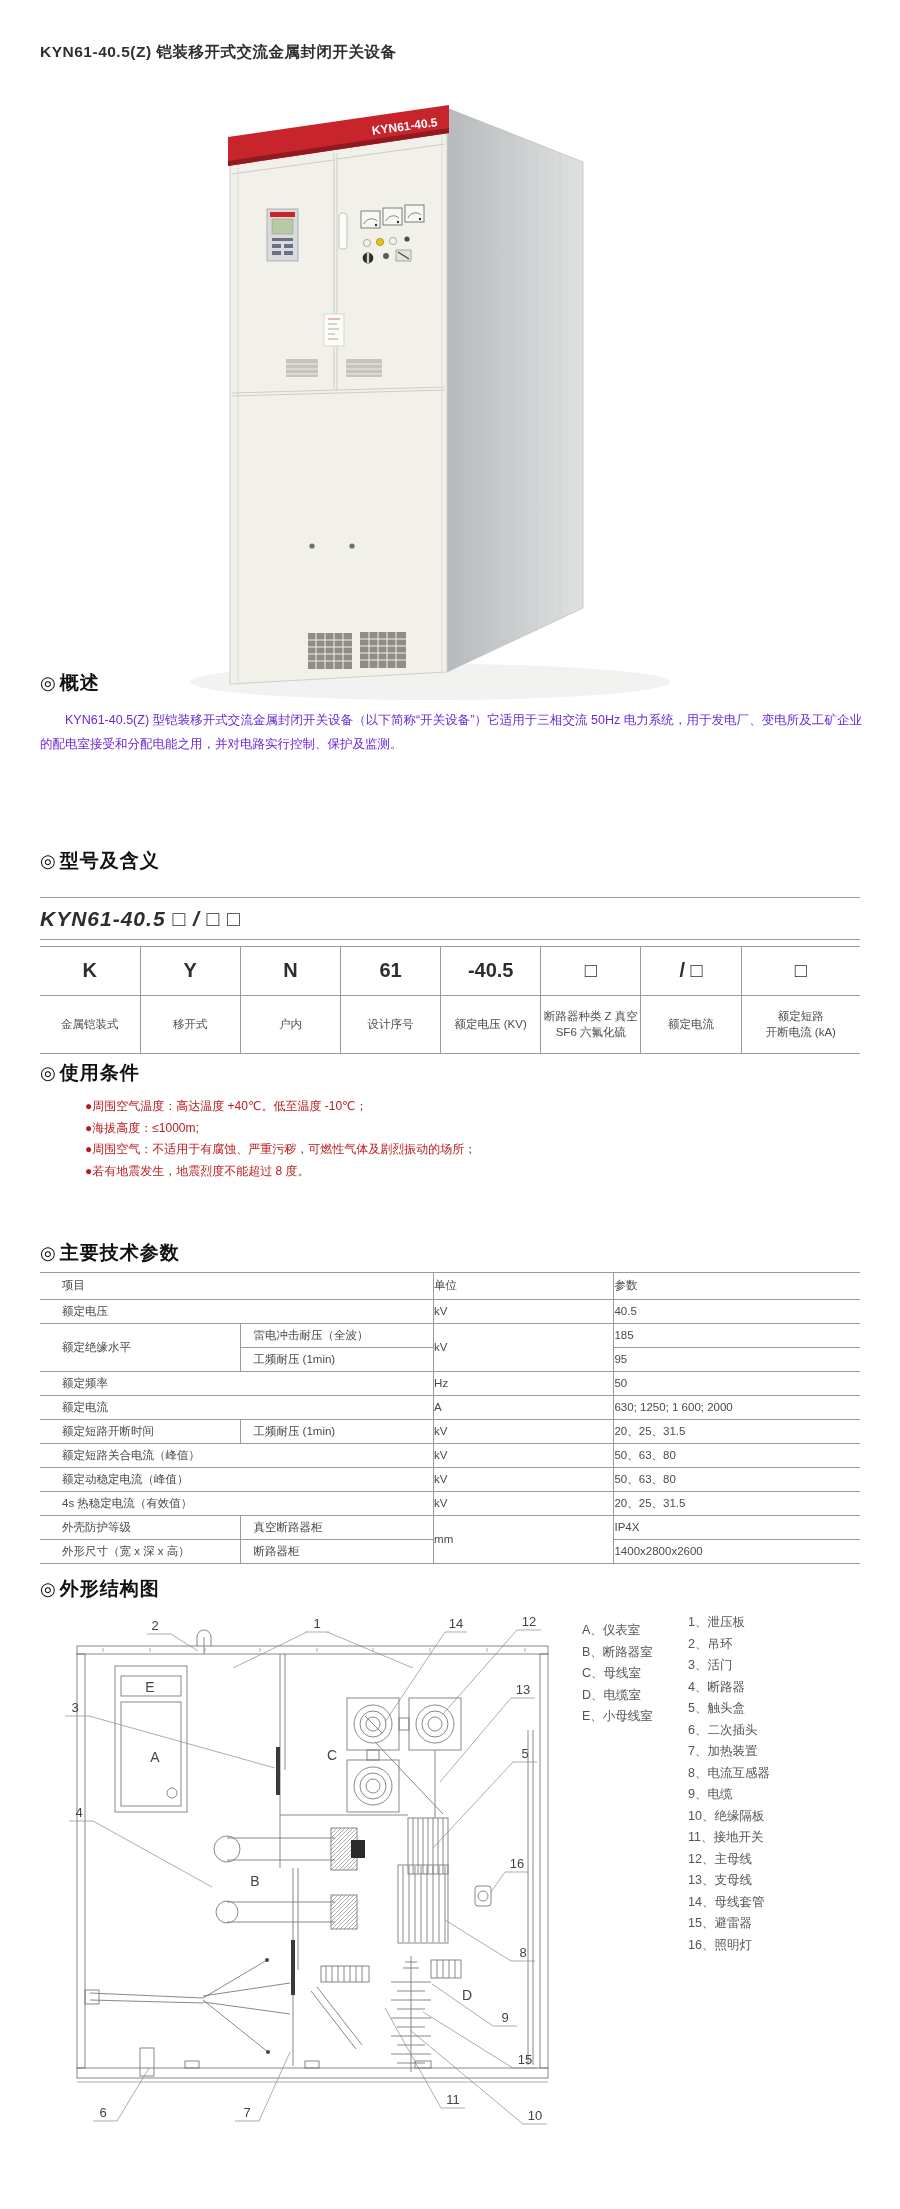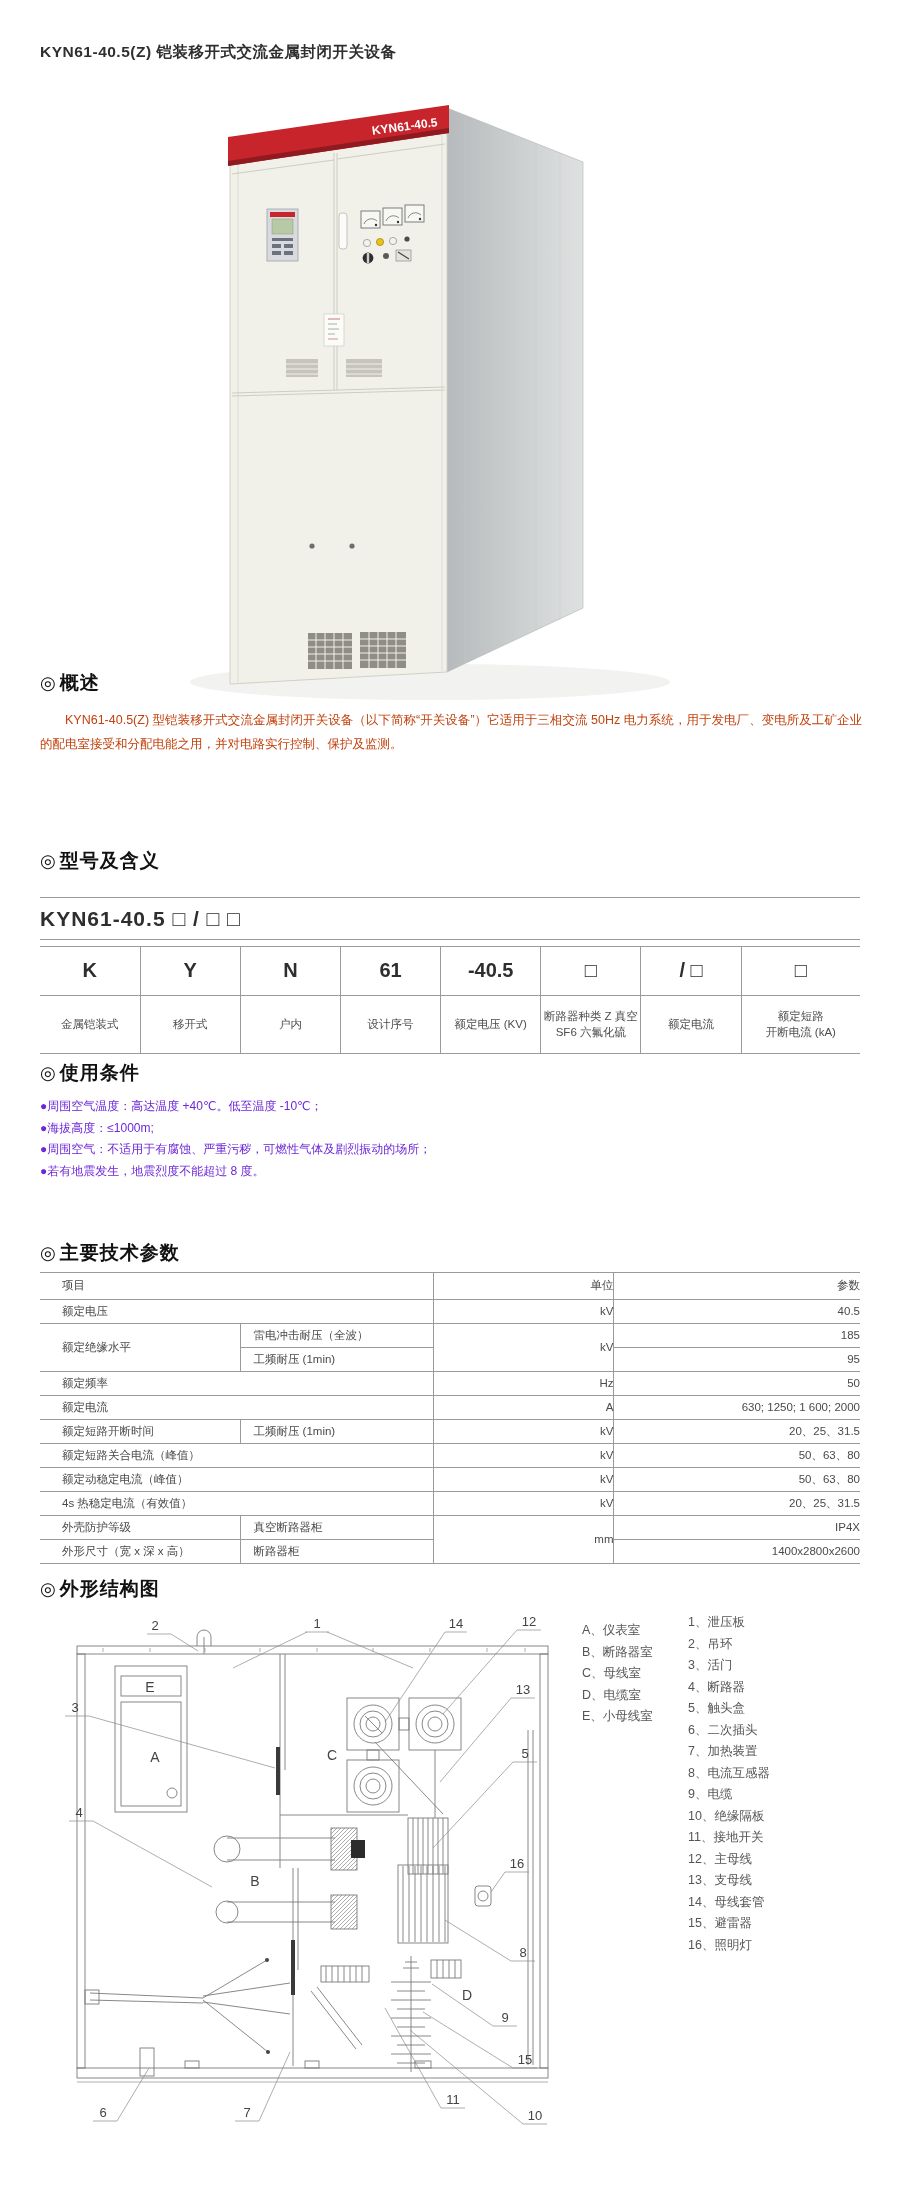--- a/index.html
+++ b/index.html
@@ -23,59 +23,59 @@
   .sec-head {
     position:absolute; left:40px;
     font-size:19px; font-weight:bold; color:#111; letter-spacing:1px;
     display:flex; align-items:center;
   }
   .sec-head .mk { font-size:18px; font-weight:bold; margin-right:3px; color:#111; }
 
   
   .overview-body { position:absolute; left:40px; top:708px; width:822px; }
   .overview-body p {
-    font-size:12.5px; line-height:24px; text-indent:2em; color:#c2410c;
+    font-size:12.5px; line-height:24px; text-indent:2em; color:#6d28d9;
     text-align:justify;
   }
 
   
   .designation-band {
     position:absolute; left:40px; top:897px; width:820px; height:43px;
     border-top:1px solid #9a9a9a; border-bottom:1px solid #9a9a9a;
     display:flex; align-items:center;
   }
   .designation-band .desig-text {
-    font-size:21px; font-weight:bold; color:#2e2e2e; letter-spacing:1px;
+    font-size:21px; font-weight:bold; color:#2e2e2e; letter-spacing:1px;font-style:italic;
   }
   .model-table-wrap {
     position:absolute; left:40px; top:946px; width:820px;
     border-top:1px solid #9a9a9a; border-bottom:1px solid #9a9a9a;
   }
   table.model-table { width:100%; border-collapse:collapse; table-layout:fixed; border-style:hidden; }
   table.model-table td { border:1px solid #9a9a9a; text-align:center; vertical-align:middle; }
   table.model-table col.c-last { width:14.5%; }
   table.model-table tr.codes td { height:48px; font-size:20px; font-weight:bold; color:#2e2e2e; }
   table.model-table tr.meanings td {
     height:58px; font-size:11.5px; color:#4d4d4d; white-space:pre-line; line-height:16px; padding:2px;
   }
 
   
   .cond-list { position:absolute; left:40px; top:1096px; width:820px; }
-  .cond-list .cond-item { font-size:12px; line-height:21.5px; color:#6d28d9; }
+  .cond-list .cond-item { font-size:12px; line-height:21.5px; color:#b91c1c;margin-left:45px; }
 
   
   .param-table-wrap {
     position:absolute; left:40px; top:1272px; width:820px;
     border-top:1px solid #9a9a9a; border-bottom:1px solid #9a9a9a;
   }
   table.param-table { width:100%; border-collapse:collapse; table-layout:fixed; border-style:hidden; }
   table.param-table td { border:1px solid #9a9a9a; font-size:11.5px; color:#4a4a4a; height:24px; vertical-align:middle; }
   table.param-table td.it { text-align:left; padding-left:22px; }
   table.param-table td.sub { text-align:left; padding-left:12px; }
-  table.param-table td.ct { text-align:right; }
+  table.param-table td.ct { text-align:left; }
   table.param-table tr.hd td { height:26px; }
   col.pc1 { width:24.5%; } col.pc2 { width:23.5%; } col.pc3 { width:22%; } col.pc4 { width:30%; }
 
   
   .diagram { position:absolute; left:55px; top:1610px; width:510px; height:535px; }
   .legend-col { position:absolute; font-size:12.5px; color:#555; }
   .legend-col .lg-item { line-height:21.5px; white-space:nowrap; }
   .legend-letters { left:582px; top:1620px; }
   .legend-numbers { left:688px; top:1612px; }
 

